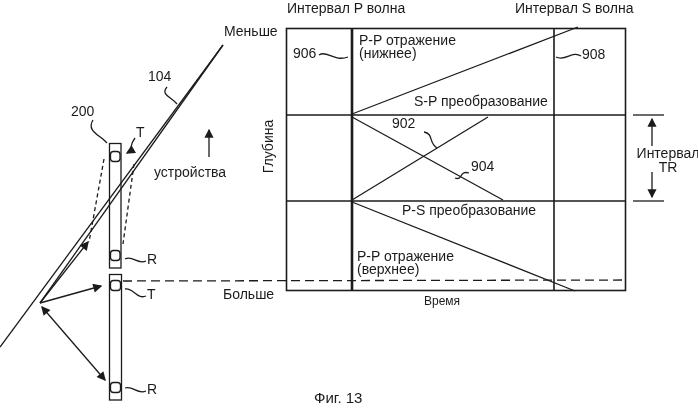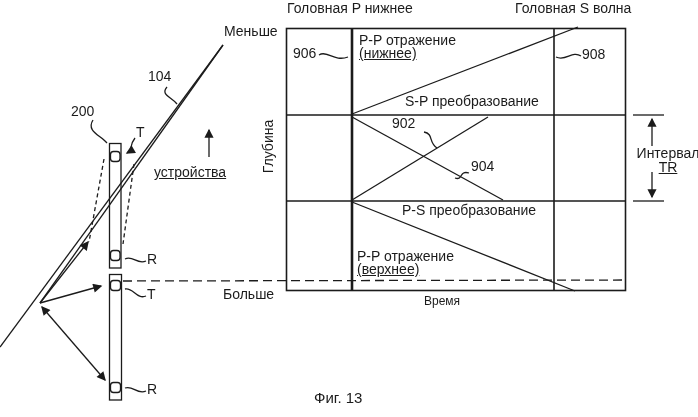--- a/index.html
+++ b/index.html
@@ -2,28 +2,28 @@
 <html><head>
 <meta charset="utf-8">
 <style>
   html,body{margin:0;padding:0;background:#fff;}
   .stage{
     position:relative;width:698px;height:417px;background:#fff;overflow:hidden;
     font-family:"Liberation Sans",sans-serif;color:#1b1b1b;
   }
   .stage svg{position:absolute;left:0;top:0;}
   .lbl{position:absolute;font-size:14px;line-height:13px;white-space:nowrap;color:#1b1b1b;}
-  .lbl .ln2{margin-top:0;text-decoration:underline;}
+  .lbl .ln2{margin-top:0;}
   
   .header-p{left:287px;top:2px;}
   .header-s{left:515px;top:2px;}
   .pp-lower{left:359px;top:34px;}
   .ref-906{left:293px;top:47px;}
   .ref-908{left:582px;top:48px;}
-  .sp-conv{left:405px;top:95px;text-align:right;}
+  .sp-conv{left:414px;top:95px;text-align:right;}
   .ref-902{left:392px;top:117px;}
   .ref-904{left:471px;top:160px;}
   .ps-conv{left:402px;top:204px;}
   .pp-upper{left:357px;top:250px;}
   .time-axis{left:424px;top:295px;font-size:12px;}
   .depth-axis{left:237px;top:139px;width:64px;height:15px;text-align:center;transform:rotate(-90deg);}
   .interval{left:628px;top:146px;width:80px;text-align:center;line-height:14px;}
   
   .less{left:224px;top:25px;text-align:right;}
   .more{left:223px;top:288px;}
@@ -89,22 +89,22 @@
 
       <rect x="109.5" y="143.5" width="11.5" height="124.5"></rect>
       <rect x="110.5" y="151.5" width="9.5" height="10" rx="3"></rect>
       <rect x="110.5" y="250.5" width="9.5" height="10" rx="3"></rect>
       <rect x="109.5" y="274.5" width="12" height="125.5"></rect>
       <rect x="110.5" y="280.5" width="10" height="10" rx="3"></rect>
       <rect x="110.5" y="382.5" width="10" height="10" rx="3"></rect>
     </g>
   </svg>
 
-  <div class="lbl header-p">Головная P нижнее</div>
-  <div class="lbl header-s">Головная S волна</div>
+  <div class="lbl header-p">Интервал P волна</div>
+  <div class="lbl header-s">Интервал S волна</div>
 
   <div class="lbl pp-lower">
     <div>P-P отражение</div>
     <div class="ln2">(нижнее)</div>
   </div>
 
   <div class="lbl ref-906">906</div>
   <div class="lbl ref-908">908</div>
   <div class="lbl sp-conv">S-P преобразование</div>
   <div class="lbl ref-902">902</div>

